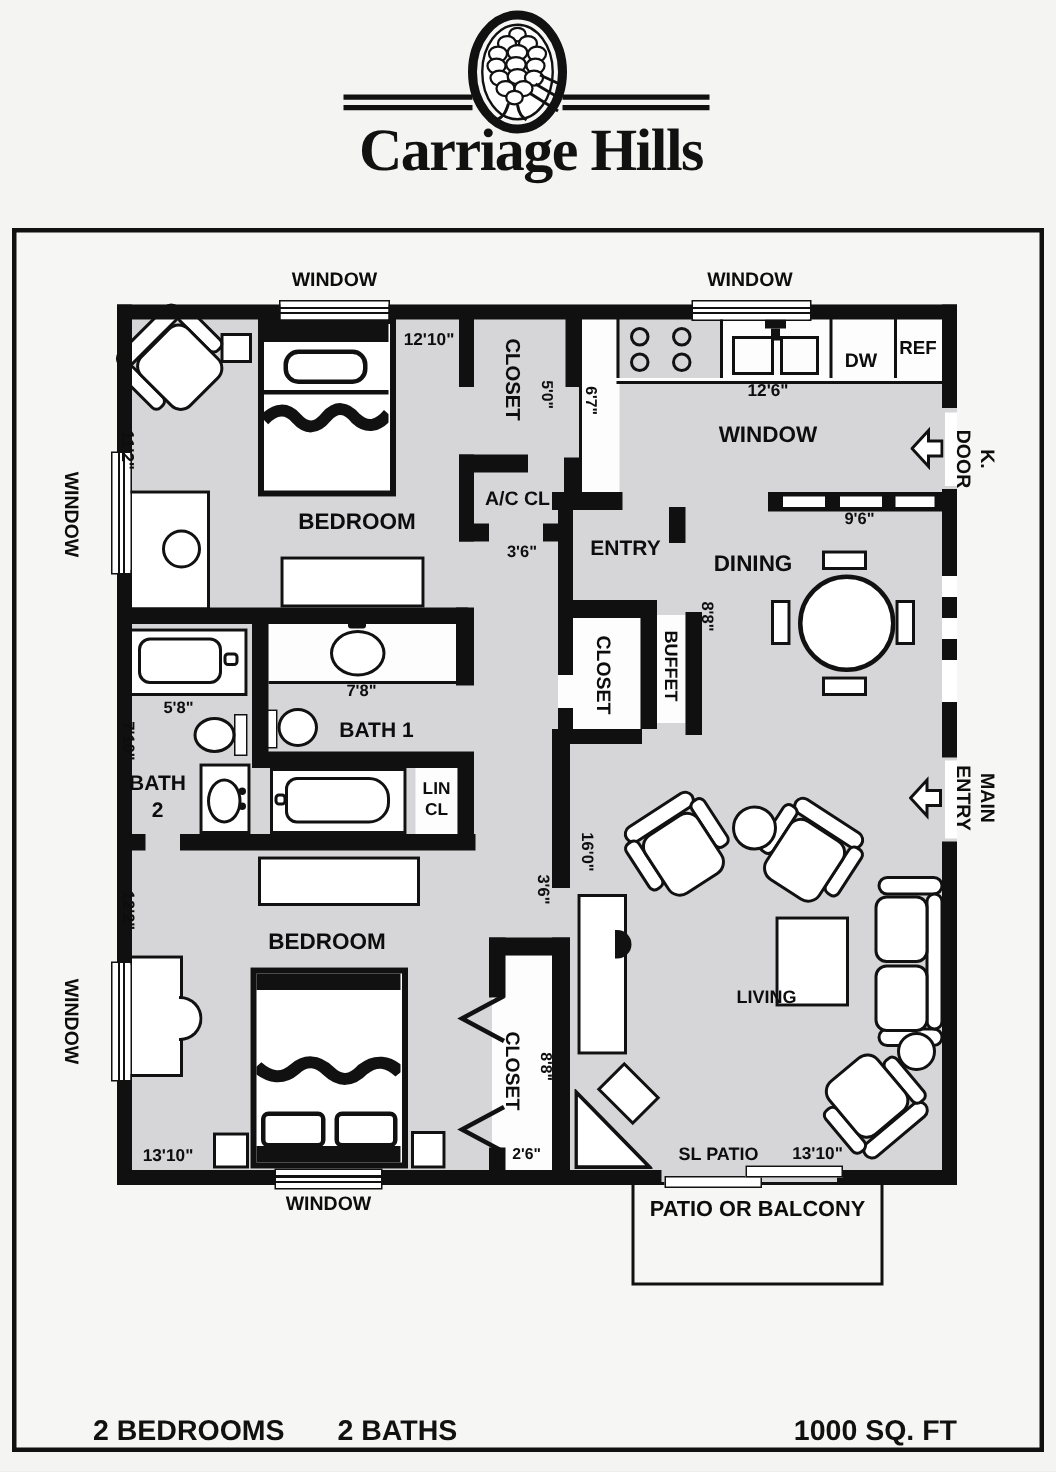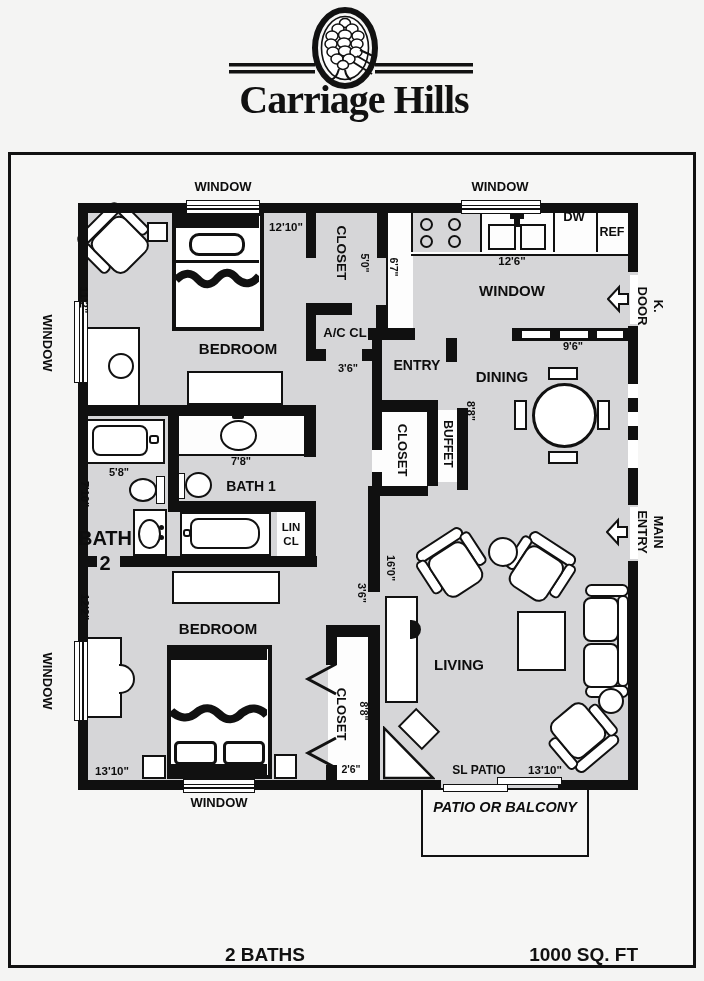--- a/index.html
+++ b/index.html
@@ -274,53 +274,54 @@
   <div class="lbl v" style="left:47px;top:343px;font-size:13px;">WINDOW</div>
   <div class="lbl v" style="left:47px;top:681px;font-size:13px;">WINDOW</div>
 
   <div class="lbl" style="left:286px;top:227px;font-size:11.5px;">12'10"</div>
   <div class="lbl v" style="left:84px;top:300px;font-size:11.5px;">11'2"</div>
   <div class="lbl v" style="left:341px;top:253px;font-size:13.5px;">CLOSET</div>
   <div class="lbl v" style="left:364px;top:263px;font-size:10.5px;">5'0"</div>
   <div class="lbl v" style="left:393px;top:267px;font-size:10.5px;">6'7"</div>
   <div class="lbl" style="left:512px;top:261px;font-size:11.5px;">12'6"</div>
   <div class="lbl" style="left:512px;top:291px;font-size:15px;">WINDOW</div>
-  <div class="lbl" style="left:574px;top:217px;font-size:13px;">DW</div>
+  <div class="lbl" style="left:574px;top:241px;font-size:13px;">DW</div>
   <div class="lbl" style="left:612px;top:233px;font-size:12.5px;">REF</div>
   <div class="lbl v" style="left:650px;top:306px;font-size:13px;">K. DOOR</div>
 
   <div class="lbl" style="left:238px;top:349px;font-size:15px;">BEDROOM</div>
   <div class="lbl" style="left:345px;top:333px;font-size:13px;">A/C CL</div>
   <div class="lbl" style="left:348px;top:369px;font-size:11px;">3'6"</div>
   <div class="lbl" style="left:417px;top:366px;font-size:14px;">ENTRY</div>
   <div class="lbl" style="left:502px;top:377px;font-size:15px;">DINING</div>
   <div class="lbl" style="left:573px;top:347px;font-size:11px;">9'6"</div>
   <div class="lbl v" style="left:470px;top:411px;font-size:11px;">8'8"</div>
   <div class="lbl v" style="left:650px;top:532px;font-size:13px;">MAIN ENTRY</div>
 
   <div class="lbl" style="left:119px;top:473px;font-size:11px;">5'8"</div>
   <div class="lbl" style="left:241px;top:462px;font-size:11px;">7'8"</div>
   <div class="lbl v" style="left:84px;top:494px;font-size:11px;">7'10"</div>
   <div class="lbl" style="left:251px;top:487px;font-size:14px;">BATH 1</div>
-  <div class="lbl" style="left:105px;top:531px;font-size:20px;margin-top:20px;">BATH
+  <div class="lbl" style="left:105px;top:531px;font-size:14px;">BATH
 2</div>
   <div class="lbl" style="left:291px;top:534px;font-size:11.5px;">LIN
 CL</div>
   <div class="lbl v" style="left:402px;top:450px;font-size:13px;">CLOSET</div>
   <div class="lbl v" style="left:447px;top:444px;font-size:12px;">BUFFET</div>
 
   <div class="lbl v" style="left:84px;top:607px;font-size:11px;">12'2"</div>
   <div class="lbl v" style="left:390px;top:568px;font-size:11px;">16'0"</div>
   <div class="lbl v" style="left:361px;top:593px;font-size:11px;">3'6"</div>
   <div class="lbl" style="left:218px;top:629px;font-size:15px;">BEDROOM</div>
   <div class="lbl v" style="left:341px;top:714px;font-size:13px;">CLOSET</div>
   <div class="lbl v" style="left:363px;top:711px;font-size:10.5px;">8'8"</div>
   <div class="lbl" style="left:112px;top:771px;font-size:11.5px;">13'10"</div>
   <div class="lbl" style="left:351px;top:770px;font-size:10.5px;">2'6"</div>
   <div class="lbl" style="left:479px;top:770px;font-size:12px;">SL PATIO</div>
   <div class="lbl" style="left:545px;top:770px;font-size:11.5px;">13'10"</div>
-  <div class="lbl" style="left:459px;top:665px;font-size:15px;">LIVING</div>
-  <div class="lbl" style="left:505px;top:807px;font-size:14.5px;font-style:italic;">PATIO OR BALCONY</div>
-
+  <div class="lbl" style="left:511px;top:665px;font-size:12px;">LIVING</div>
+  <div class="lbl" style="left:505px;top:807px;font-size:14.5px;">PATIO OR BALCONY</div>
+
+  <div class="foot" style="left:62px;">2 BEDROOMS</div>
   <div class="foot" style="left:225px;">2 BATHS</div>
   <div class="foot" style="right:66px;">1000 SQ. FT</div>
 
 </div>
 
 </body></html>

